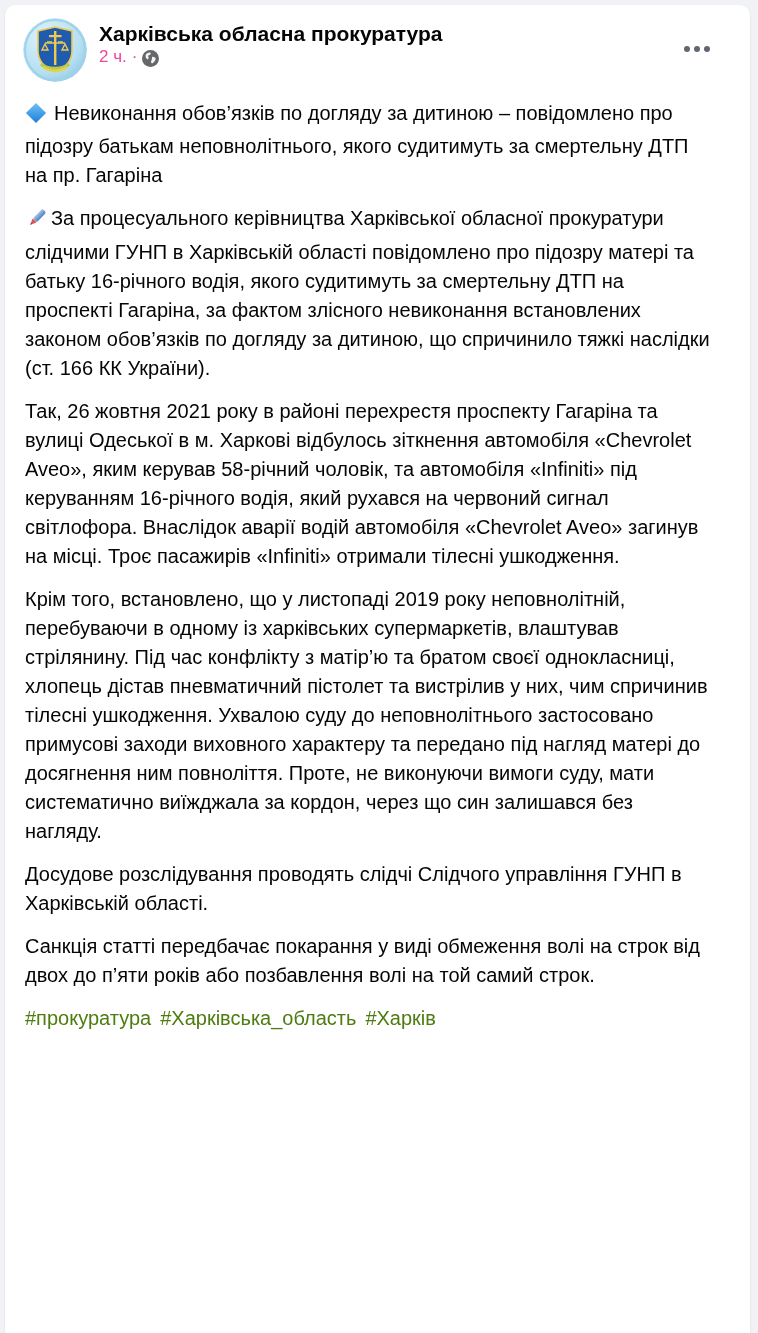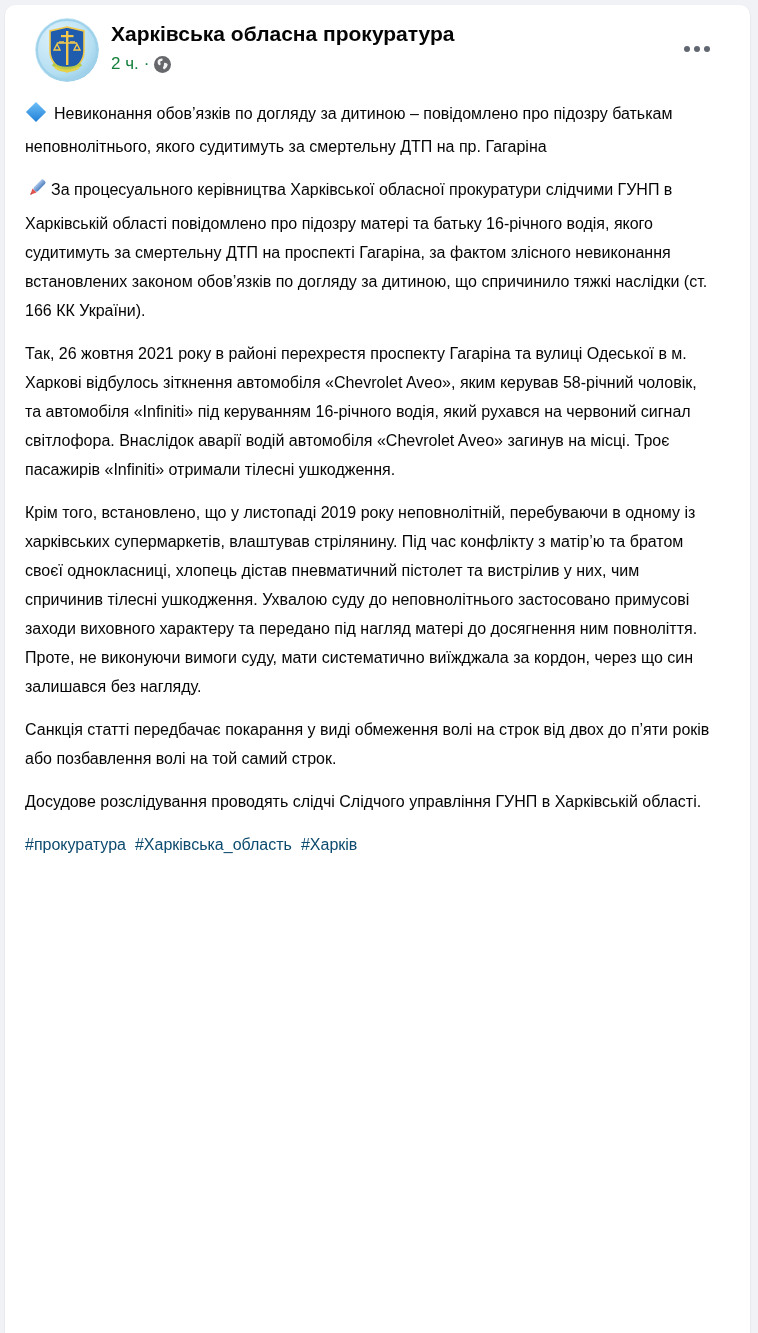--- a/index.html
+++ b/index.html
@@ -17,43 +17,42 @@
     margin: 5px 8px 0 5px;
     border-radius: 10px 10px 0 0;
     box-shadow: 0 1px 2px rgba(0,0,0,.12);
     min-height: 1328px;
     position: relative;
   }
   
   .header {
     display: flex;
     align-items: flex-start;
-    padding: 13px 16px 0 30px;
+    padding: 13px 16px 0 18px;
   }
   .avatar {
     width: 64px; height: 64px;
     border-radius: 50%;
     flex: 0 0 64px;
     cursor: pointer;
     overflow: hidden;
   }
   .hmeta { margin-left: 12px; flex: 1; padding-top: 3px; }
   .page-name {
     font-size: 21px;
     font-weight: 700;
     color: #050505;
     line-height: 1.25;
     cursor: pointer;
   }
   .meta-row {
-    margin-top: 7px;
     display: flex;
-    align-items: center;
+    align-items: flex-end;
     font-size: 17px;
-    color: #15803d;
+    color: #ec4899;
   }
   .meta-row .sep { margin: 0 5px; }
   .globe { display: inline-flex; align-items: center; }
   .menu-btn {
     margin-left: auto;
     margin-top: 20px;
     margin-right: 16px;
     display: flex;
     gap: 4px;
     padding: 8px;
@@ -62,34 +61,34 @@
   }
   .menu-btn i {
     width: 6px; height: 6px;
     border-radius: 50%;
     background: #606770;
     display: block;
   }
   
   .content {
     padding: 17px 36px 18px 20px;
-    font-size: 16px;
+    font-size: 20px;
     line-height: 29px;
     color: #050505;
   }
   .content p { margin: 0 0 14px 0; }
   .content p:last-child { margin-bottom: 0; }
   .inline-icon {
     display: inline-block;
     vertical-align: -4px;
     margin-right: 7px;
   }
   .inline-icon.pen { margin-right: 2px; vertical-align: -5px; }
   .hashtags a {
-    color: #0c4a6e;
+    color: #4d7c0f;
     text-decoration: none;
     cursor: pointer;
     margin-right: 9px;
   }
   .hashtags a:last-child { margin-right: 12px; }
 </style>
 </head>
 <body>
 
 <div class="card">
@@ -169,19 +168,19 @@
             <rect x="9.2" y="1.5" width="5.6" height="14" rx="2.2" fill="url(#penb)"></rect>
             <polygon points="9.2,15.5 14.8,15.5 12,21.5" fill="#e0524e"></polygon>
             <polygon points="11.2,19.8 12.8,19.8 12,21.5" fill="#8c2f2c"></polygon>
           </g>
         </svg>
       </span><span>За процесуального керівництва Харківської обласної прокуратури слідчими ГУНП в Харківській області повідомлено про підозру матері та батьку 16-річного водія, якого судитимуть за смертельну ДТП на проспекті Гагаріна, за фактом злісного невиконання встановлених законом обов’язків по догляду за дитиною, що спричинило тяжкі наслідки (ст. 166 КК України).</span>
     </p>
 
     <p><span>Так, 26 жовтня 2021 року в районі перехрестя проспекту Гагаріна та вулиці Одеської в м. Харкові відбулось зіткнення автомобіля «Chevrolet Aveo», яким керував 58-річний чоловік, та автомобіля «Infiniti» під керуванням 16-річного водія, який рухався на червоний сигнал світлофора. Внаслідок аварії водій автомобіля «Chevrolet Aveo» загинув на місці. Троє пасажирів «Infiniti» отримали тілесні ушкодження.</span></p>
     <p><span>Крім того, встановлено, що у листопаді 2019 року неповнолітній, перебуваючи в одному із харківських супермаркетів, влаштував стрілянину. Під час конфлікту з матір’ю та братом своєї однокласниці, хлопець дістав пневматичний пістолет та вистрілив у них, чим спричинив тілесні ушкодження. Ухвалою суду до неповнолітнього застосовано примусові заходи виховного характеру та передано під нагляд матері до досягнення ним повноліття. Проте, не виконуючи вимоги суду, мати систематично виїжджала за кордон, через що син залишався без нагляду.</span></p>
+    <p><span>Досудове розслідування проводять слідчі Слідчого управління ГУНП в Харківській області.</span></p>
     <p><span>Санкція статті передбачає покарання у виді обмеження волі на строк від двох до п’яти років або позбавлення волі на той самий строк.</span></p>
-    <p><span>Досудове розслідування проводять слідчі Слідчого управління ГУНП в Харківській області.</span></p>
 
     <p class="hashtags"><a href="#">#прокуратура</a><a href="#">#Харківська_область</a><a href="#">#Харків</a></p>
 
   </div>
 </div>
 
 </body></html>

